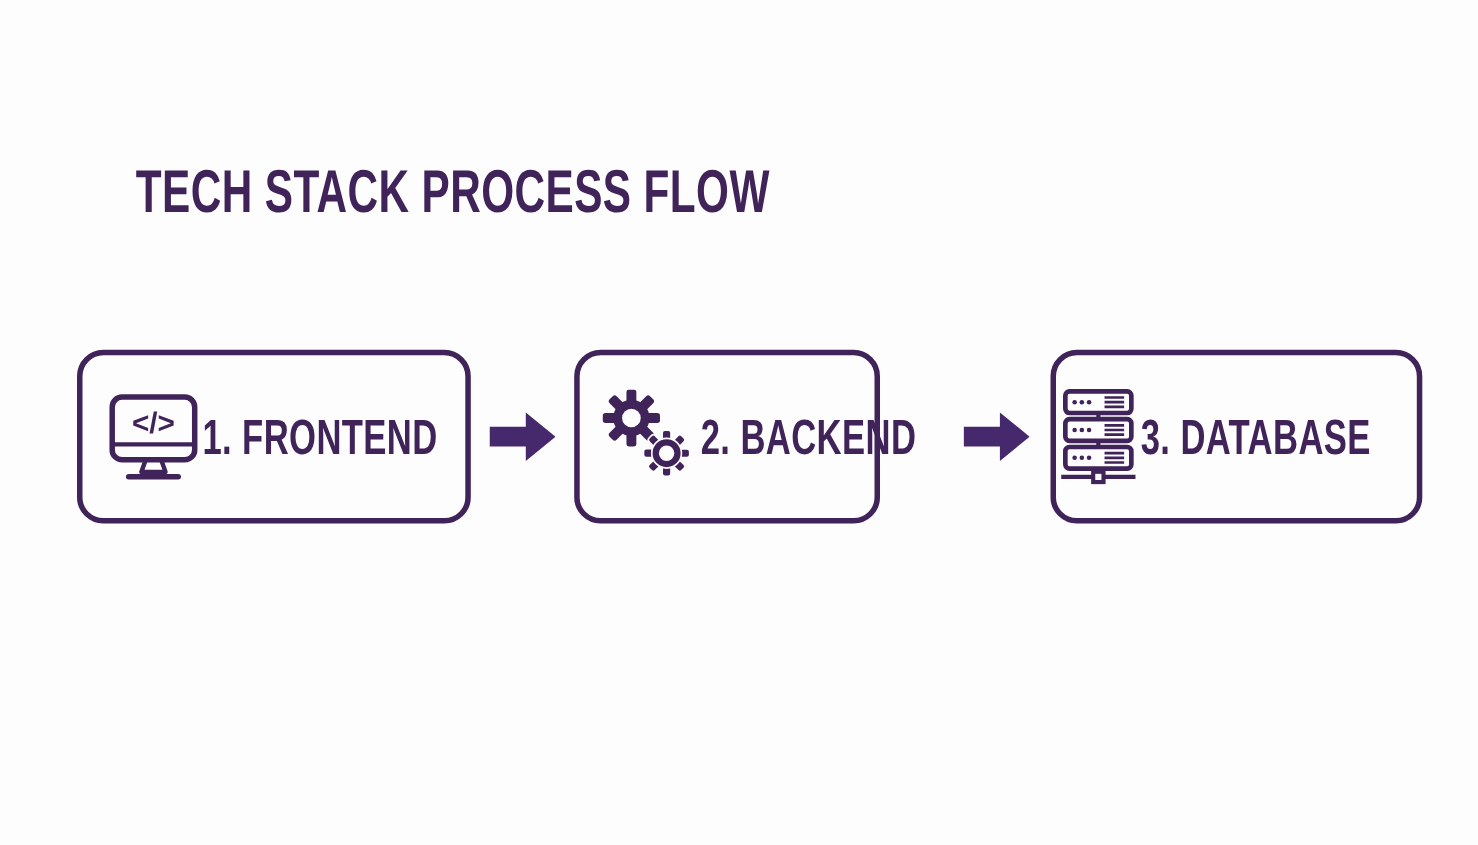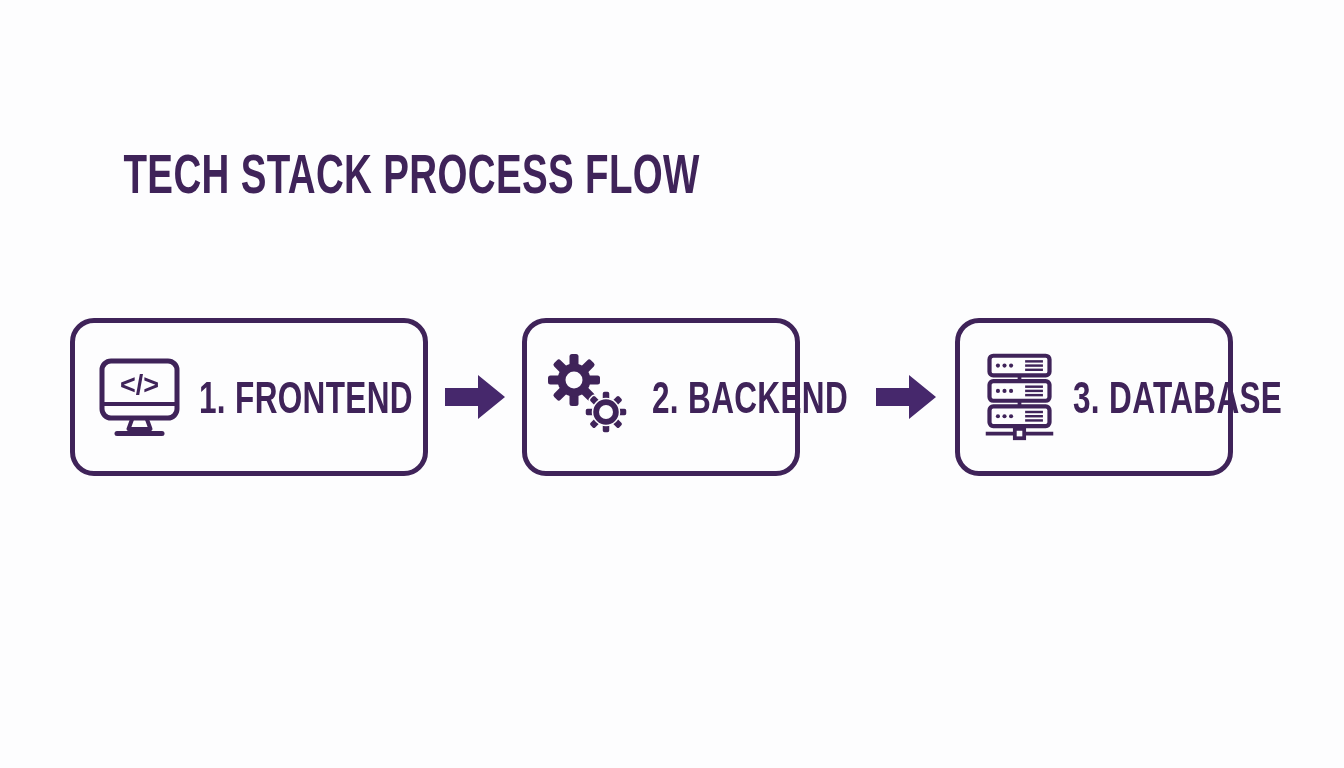--- a/index.html
+++ b/index.html
@@ -37,35 +37,34 @@
     top: 318px;
     height: 158px;
     border: 5px solid var(--primary, #3f2359);
     border-radius: 24px;
     display: flex;
     align-items: center;
     background: transparent;
   }
   .step-1 { left: 70px;  width: 358px; padding-left: 23px; }
   .step-2 { left: 522px; width: 278px; padding-left: 18px; }
-  .step-3 { left: 955px; width: 278px; padding-left: 21px; }
+  .step-3 { left: 955px; width: 338px; }
   .step .icon-wrap {
     flex: 0 0 auto;
     display: flex;
     align-items: center;
     justify-content: center;
     color: var(--primary, #3f2359);
   }
   .step-label {
     color: var(--primary, #3f2359);
     font-weight: bold;
     font-size: 45px;
     line-height: 1;
     white-space: nowrap;
-    margin-left: 15px;
   }
   .step-label .condensed {
     display: inline-block;
     transform: scaleX(0.70);
     transform-origin: left center;
     letter-spacing: 0.5px;
   }
   .flow-arrow {
     position: absolute;
     top: 375px;

